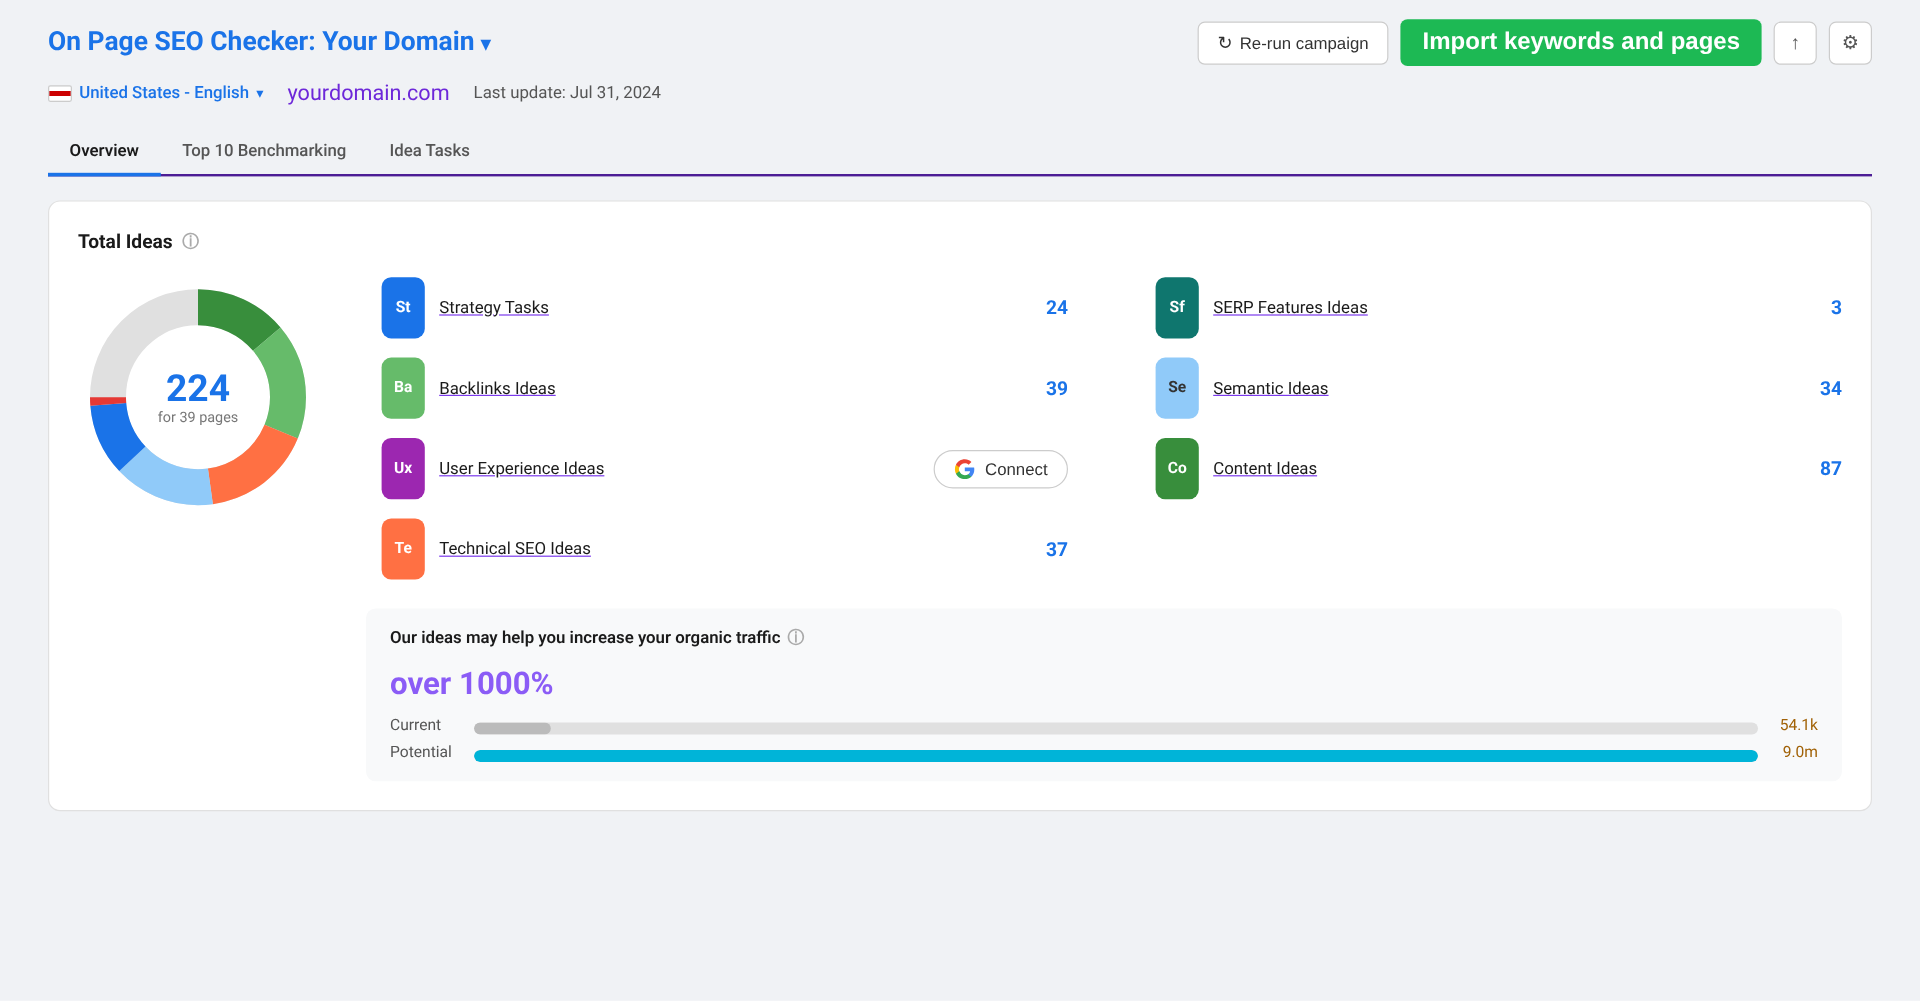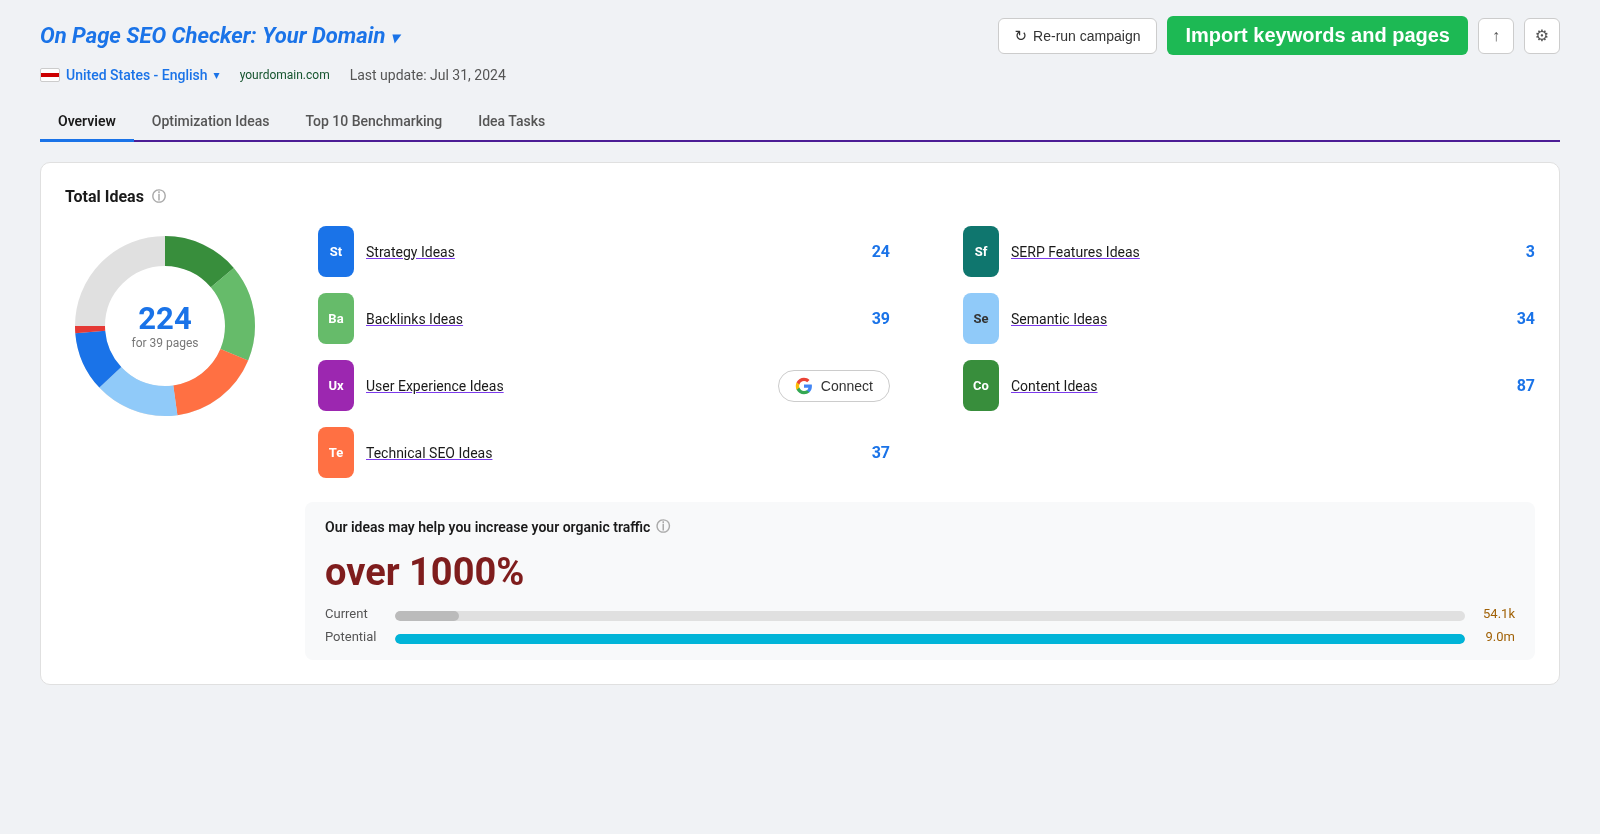--- a/index.html
+++ b/index.html
@@ -18,21 +18,20 @@
     .header {
       display: flex;
       align-items: center;
       justify-content: space-between;
       margin-bottom: 12px;
     }
     .header-title {
       font-size: 22px;
       font-weight: 700;
       color: #1a1a1a;
-      font-style: italic;
     }
     .header-title span {
       color: #1a73e8;
     }
     .header-actions {
       display: flex;
       align-items: center;
       gap: 10px;
     }
     .btn-rerun {
@@ -89,22 +88,22 @@
     }
     .locale-selector .flag-icon {
       width: 20px;
       height: 14px;
       border: 1px solid #ccc;
       background: linear-gradient(180deg, #fff 33%, #cc0001 33%, #cc0001 66%, #fff 66%);
       display: inline-block;
       border-radius: 2px;
     }
     .domain-text {
-      color: #14532d;
-      font-size: 12px;
+      color: #6d28d9;
+      font-size: 18px;
     }
     .last-update {
       color: #555;
       font-size: 14px;
     }
     
     .tabs {
       display: flex;
       gap: 0;
       border-bottom: 2px solid #4c1d95;
@@ -247,23 +246,23 @@
     }
     .traffic-title {
       font-size: 14px;
       font-weight: 600;
       margin-bottom: 14px;
       display: flex;
       align-items: center;
       gap: 6px;
     }
     .traffic-big {
-      font-size: 38px;
-      font-weight: 700;
-      color: #7f1d1d;
+      font-size: 26px;
+      font-weight: 700;
+      color: #8b5cf6;
       margin-bottom: 12px;
     }
     .traffic-bars {
       display: flex;
       flex-direction: column;
       gap: 8px;
     }
     .traffic-bar-row {
       display: flex;
       align-items: flex-end;
@@ -338,21 +337,20 @@
       <span class="flag-icon"></span>
       <span>United States - English</span>
       <span class="chevron-icon">▾</span>
     </div>
     <span class="domain-text">yourdomain.com</span>
     <span class="last-update">Last update: Jul 31, 2024</span>
   </div>
 
   <div class="tabs">
     <div class="tab active">Overview</div>
-    <div class="tab">Optimization Ideas</div>
     <div class="tab">Top 10 Benchmarking</div>
     <div class="tab">Idea Tasks</div>
   </div>
 
   <div class="card">
     <div class="card-title">
       <span>Total Ideas</span>
       <span class="info-icon">ⓘ</span>
     </div>
 
@@ -380,21 +378,21 @@
           <div class="donut-label">for 39 pages</div>
         </div>
       </div>
 
       <div class="ideas-section">
         <div class="ideas-grid">
 
           <div class="idea-row">
             <div class="idea-badge" style="background:#1a73e8;">St</div>
             <div class="idea-info">
-              <span class="idea-name">Strategy Ideas</span>
+              <span class="idea-name">Strategy Tasks</span>
             </div>
             <span class="idea-count">24</span>
           </div>
 
           <div class="idea-row">
             <div class="idea-badge" style="background:#0f766e;">Sf</div>
             <div class="idea-info">
               <span class="idea-name">SERP Features Ideas</span>
             </div>
             <span class="idea-count">3</span>

